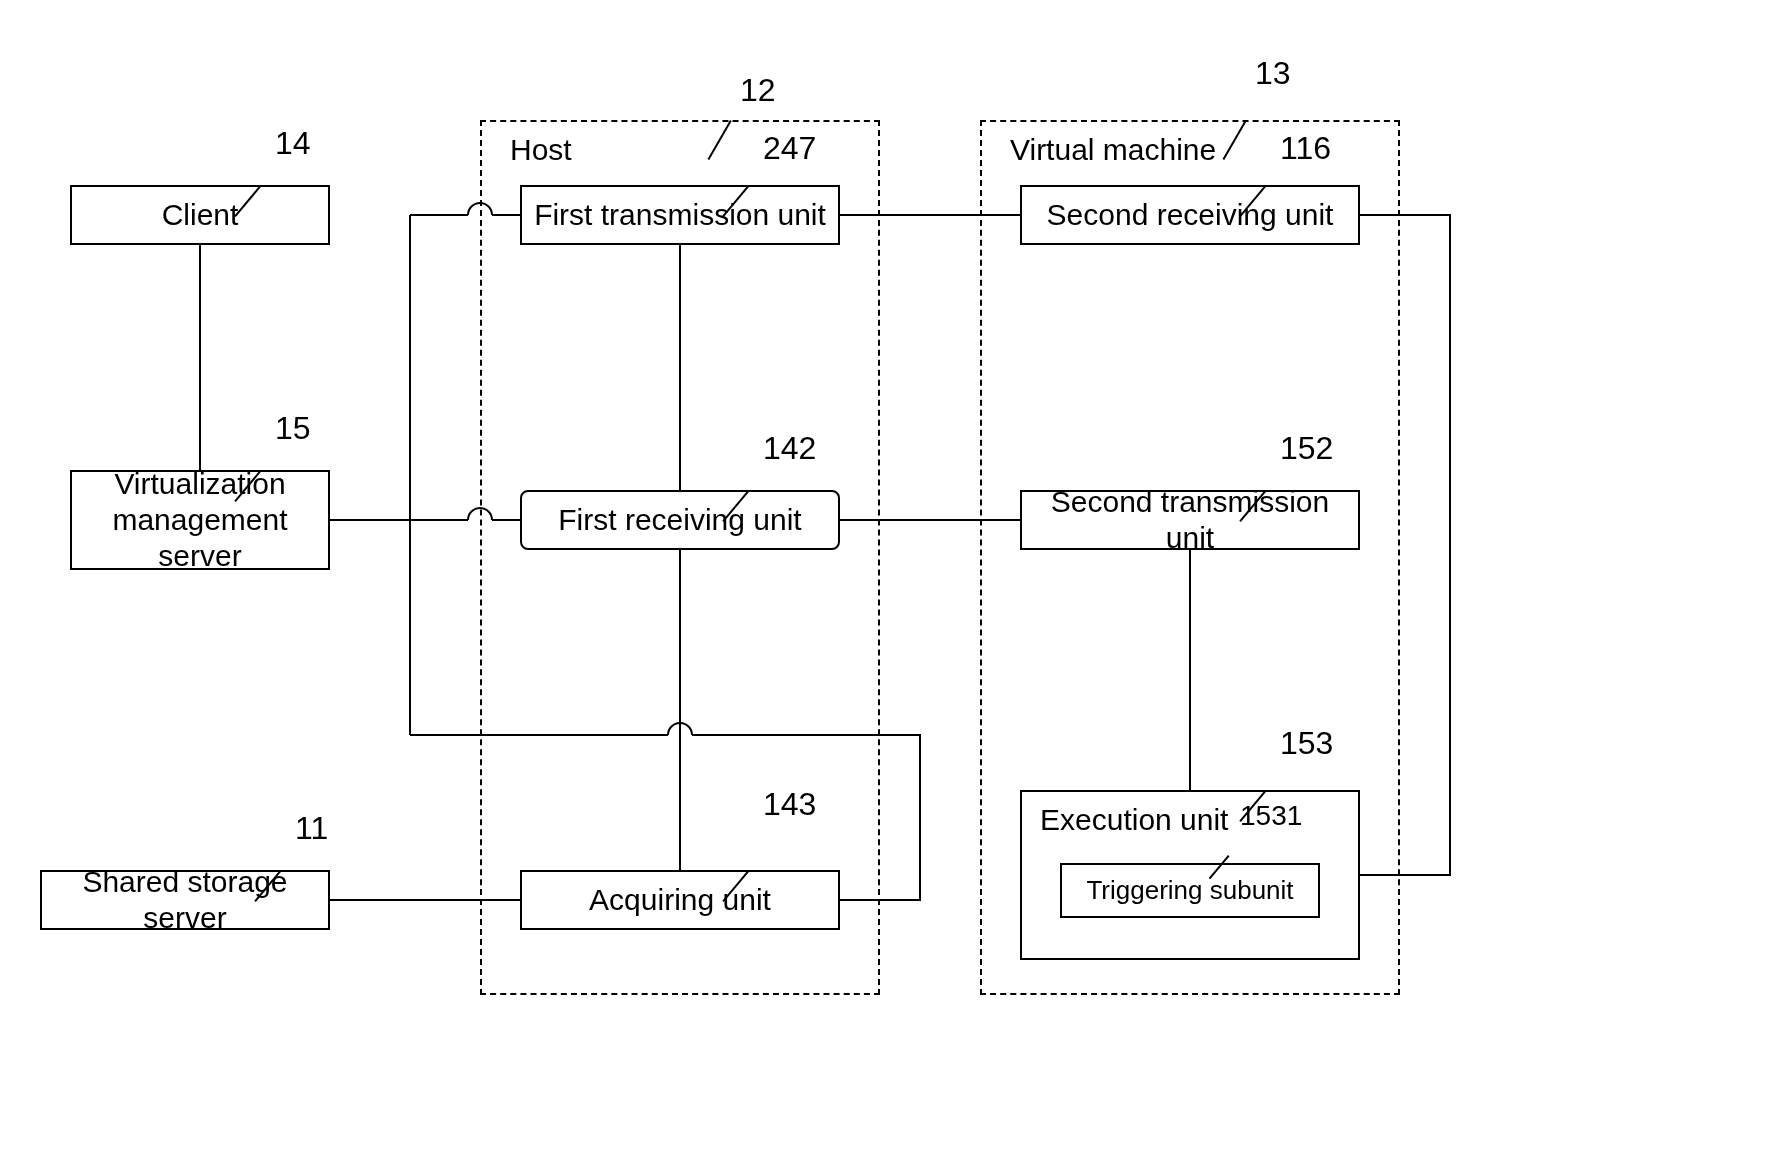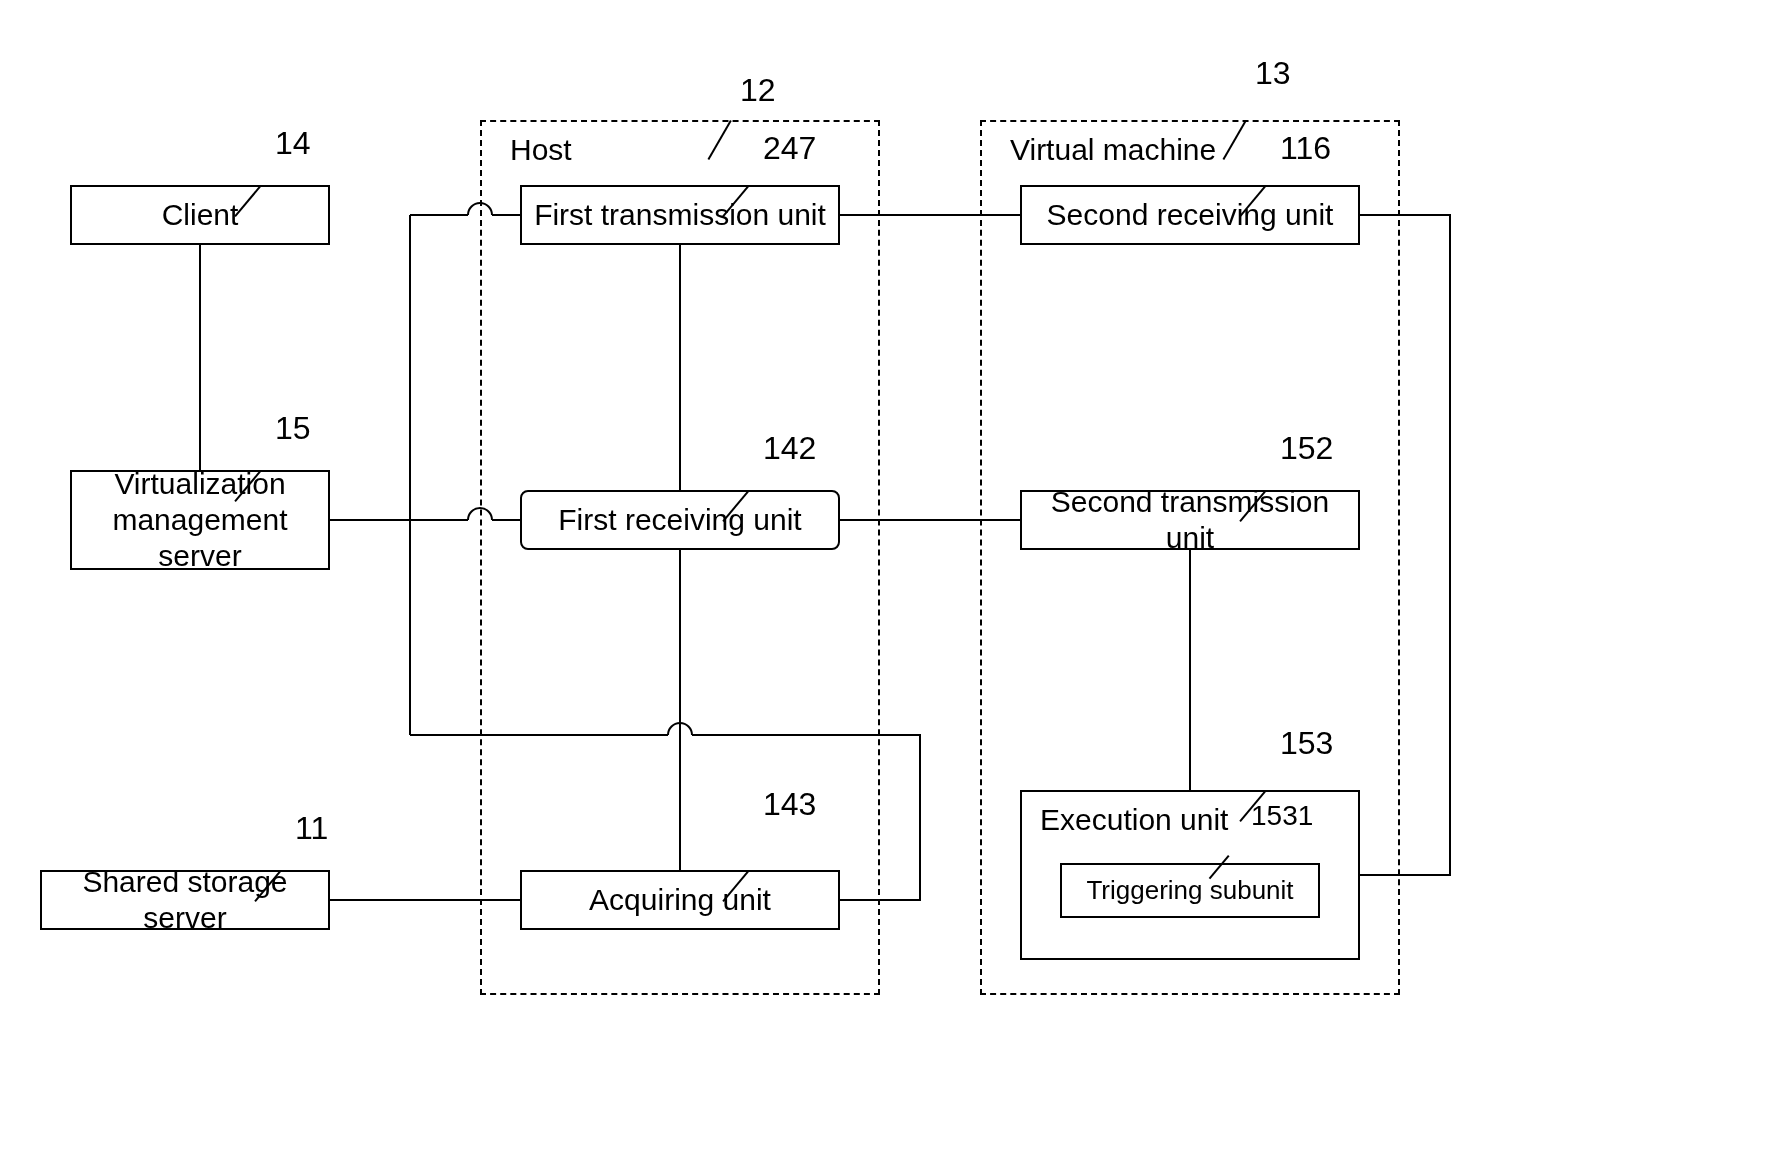--- a/index.html
+++ b/index.html
@@ -36,21 +36,20 @@
     position: absolute;
     font-size: 30px;
   }
   .ref-label {
     position: absolute;
     font-size: 32px;
   }
   .sub-label {
     position: absolute;
     font-size: 28px;
-    margin-left: 11px;
   }
   .lead {
     position: absolute;
     width: 2px;
     background: #000;
     transform-origin: top left;
   }
   svg.wires {
     position: absolute;
     left: 0; top: 0;

